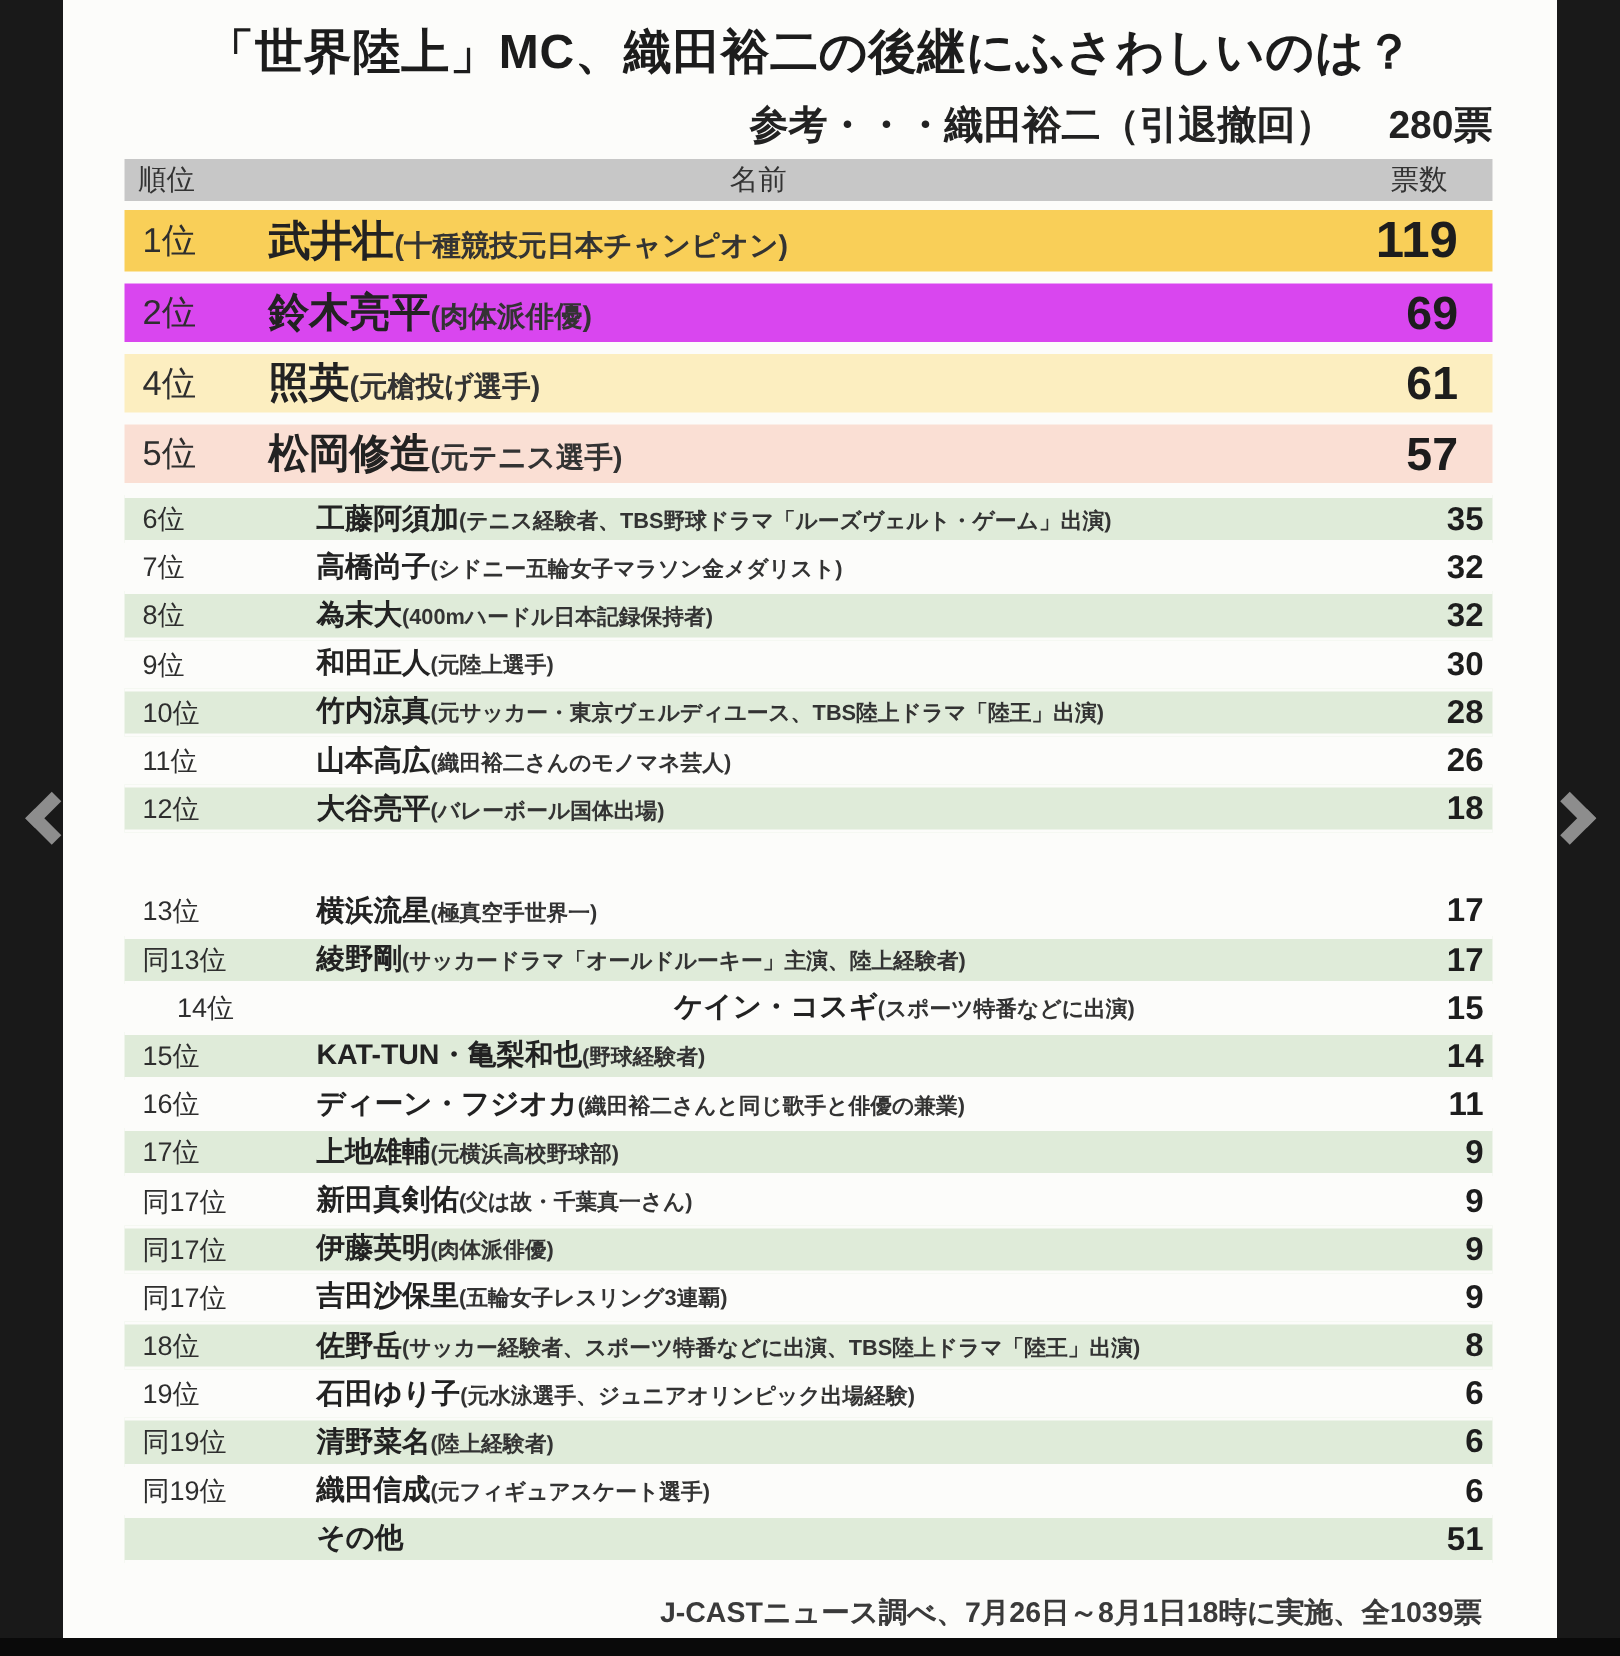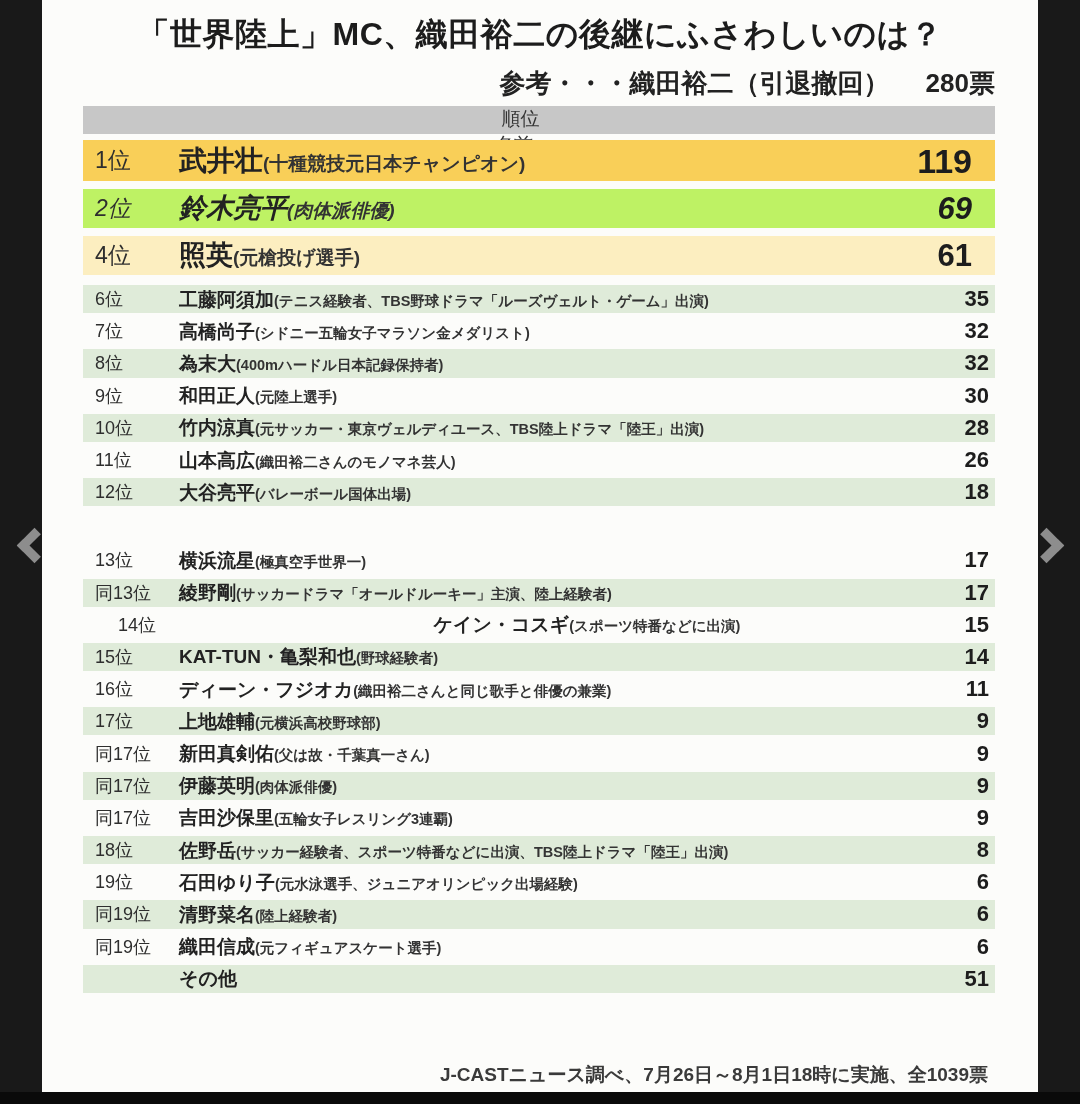--- a/index.html
+++ b/index.html
@@ -42,21 +42,21 @@
   }
   .h-rank{width:84px;padding-left:9px;flex:none;}
   .h-name{flex:1;text-align:center;padding-right:50px;}
   .h-votes{width:110px;flex:none;text-align:right;padding-right:30px;box-sizing:border-box;}
 
   .row{
     position:relative;display:flex;align-items:center;box-sizing:border-box;
   }
   .row.xl{height:41px;margin-top:6px;}
   .row.lg{height:39px;margin-top:8px;}
-  .row.sm{height:32.2px;}
+  .row.sm{height:32.2px;gap:32px;}
   .row.lg + .row.sm{margin-top:8px;}
   .row.sm.bg-green{border-top:2px solid #fcfcfa;border-bottom:2px solid #fcfcfa;}
 
   .rank{width:84px;padding-left:12px;flex:none;color:#2e2e2e;font-weight:500;white-space:nowrap;}
   .xl .rank,.lg .rank{font-size:23px;}
   .sm .rank{font-size:18px;}
 
   .name{flex:1;white-space:nowrap;overflow:visible;color:#222;line-height:1;}
   .nm{font-weight:700;}
   .note{font-weight:700;color:#333;}
@@ -84,41 +84,46 @@
 <span class="chev chev-right"></span>
 
 <div class="page">
   <h1 class="title">「世界陸上」MC、織田裕二の後継にふさわしいのは？</h1>
 
   <div class="subtitle">
     <span>参考・・・織田裕二（引退撤回）</span><span class="ref-votes">280票</span>
   </div>
 
   <div class="table">
-    <div class="thead" style="background: rgb(199, 199, 199); flex-direction: column;">
+    <div class="thead" style="background: rgb(199, 199, 199);">
       <span class="h-rank">順位</span>
       <span class="h-name">名前</span>
       <span class="h-votes">票数</span>
     </div>
     <div id="rows">
         <div class="row xl bg-gold" style="background: rgb(249, 207, 88);">
           <span class="rank">1位</span>
           <span class="name"><span class="nm">武井壮</span><span class="note">(十種競技元日本チャンピオン)</span></span>
           <span class="votes">119</span>
         </div>
-        <div class="row lg bg-yellow" style="background: #bef264; font-style: italic;">
+        <div class="row lg bg-yellow" style="background: #d946ef;">
           <span class="rank">2位</span>
           <span class="name"><span class="nm">鈴木亮平</span><span class="note">(肉体派俳優)</span></span>
           <span class="votes">69</span>
         </div>
         <div class="row lg bg-yellow" style="background: rgb(252, 238, 192);">
           <span class="rank">4位</span>
           <span class="name"><span class="nm">照英</span><span class="note">(元槍投げ選手)</span></span>
           <span class="votes">61</span>
         </div>
+        <div class="row lg bg-pink" style="background: rgb(250, 223, 212);">
+          <span class="rank">5位</span>
+          <span class="name"><span class="nm">松岡修造</span><span class="note">(元テニス選手)</span></span>
+          <span class="votes">57</span>
+        </div>
         <div class="row sm bg-green" style="background: rgb(223, 235, 217);">
           <span class="rank">6位</span>
           <span class="name"><span class="nm">工藤阿須加</span><span class="note">(テニス経験者、TBS野球ドラマ「ルーズヴェルト・ゲーム」出演)</span></span>
           <span class="votes">35</span>
         </div>
         <div class="row sm bg-white" style="background: transparent;">
           <span class="rank">7位</span>
           <span class="name"><span class="nm">高橋尚子</span><span class="note">(シドニー五輪女子マラソン金メダリスト)</span></span>
           <span class="votes">32</span>
         </div>

